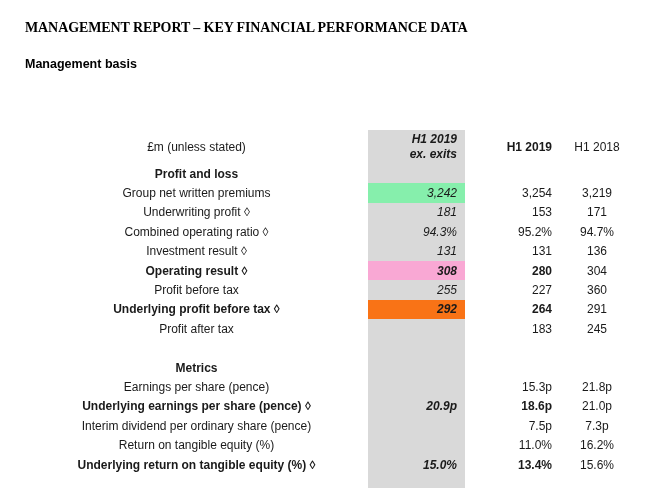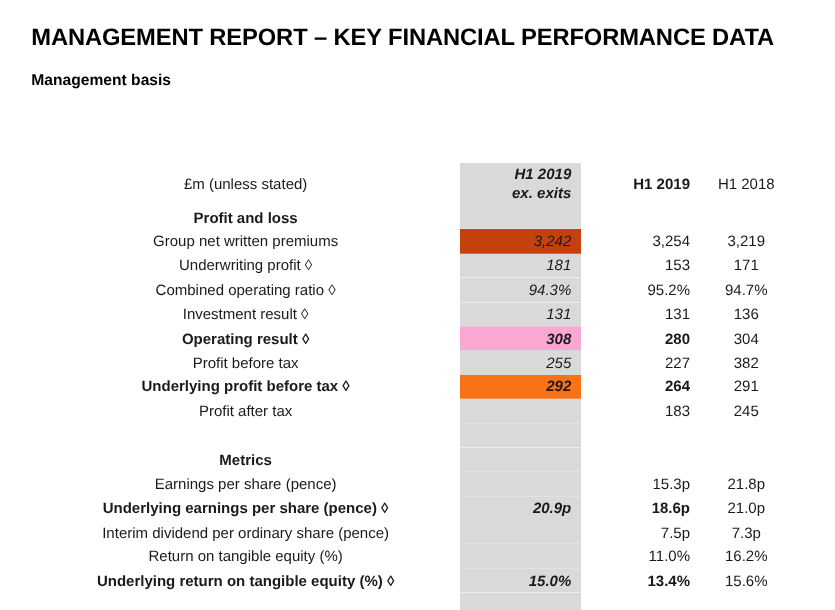--- a/index.html
+++ b/index.html
@@ -14,25 +14,26 @@
     background: #ffffff;
     font-family: "Liberation Sans", sans-serif;
     color: #1a1a1a;
     overflow: hidden;
   }
   .title {
     position: absolute;
     left: 25px;
     top: 20px;
     margin: 0;
-    font-size: 19px;
+    font-size: 14px;
     font-weight: bold;
     letter-spacing: -0.1px;
     color: #000000;
     white-space: nowrap;
+    font-family: Liberation Serif, serif;
   }
   .subtitle {
     position: absolute;
     left: 25px;
     top: 57px;
     margin: 0;
     font-size: 12.5px;
     font-weight: bold;
     color: #000000;
     white-space: nowrap;
@@ -102,21 +103,21 @@
     </thead>
     <tbody id="table-body">
         <tr class="section">
           <td class="c-label">Profit and loss</td>
           <td class="c-hl" style="background: rgb(217, 217, 217);"></td>
           <td class="c-cur"></td>
           <td class="c-prev"></td>
         </tr>
         <tr class="normal">
           <td class="c-label">Group net written premiums</td>
-          <td class="c-hl" style="background: #c2410c;">3,242</td>
+          <td class="c-hl" style="background: #86efac;">3,242</td>
           <td class="c-cur">3,254</td>
           <td class="c-prev">3,219</td>
         </tr>
         <tr class="normal">
           <td class="c-label">Underwriting profit ◊</td>
           <td class="c-hl" style="background: rgb(217, 217, 217);">181</td>
           <td class="c-cur">153</td>
           <td class="c-prev">171</td>
         </tr>
         <tr class="normal">
@@ -134,21 +135,21 @@
         <tr class="bold">
           <td class="c-label">Operating result ◊</td>
           <td class="c-hl" style="background: #f9a8d4;">308</td>
           <td class="c-cur">280</td>
           <td class="c-prev">304</td>
         </tr>
         <tr class="normal">
           <td class="c-label">Profit before tax</td>
           <td class="c-hl" style="background: rgb(217, 217, 217);">255</td>
           <td class="c-cur">227</td>
-          <td class="c-prev">382</td>
+          <td class="c-prev">360</td>
         </tr>
         <tr class="bold">
           <td class="c-label">Underlying profit before tax ◊</td>
           <td class="c-hl" style="background: #f97316;">292</td>
           <td class="c-cur">264</td>
           <td class="c-prev">291</td>
         </tr>
         <tr class="normal">
           <td class="c-label">Profit after tax</td>
           <td class="c-hl" style="background: rgb(217, 217, 217);"></td>

